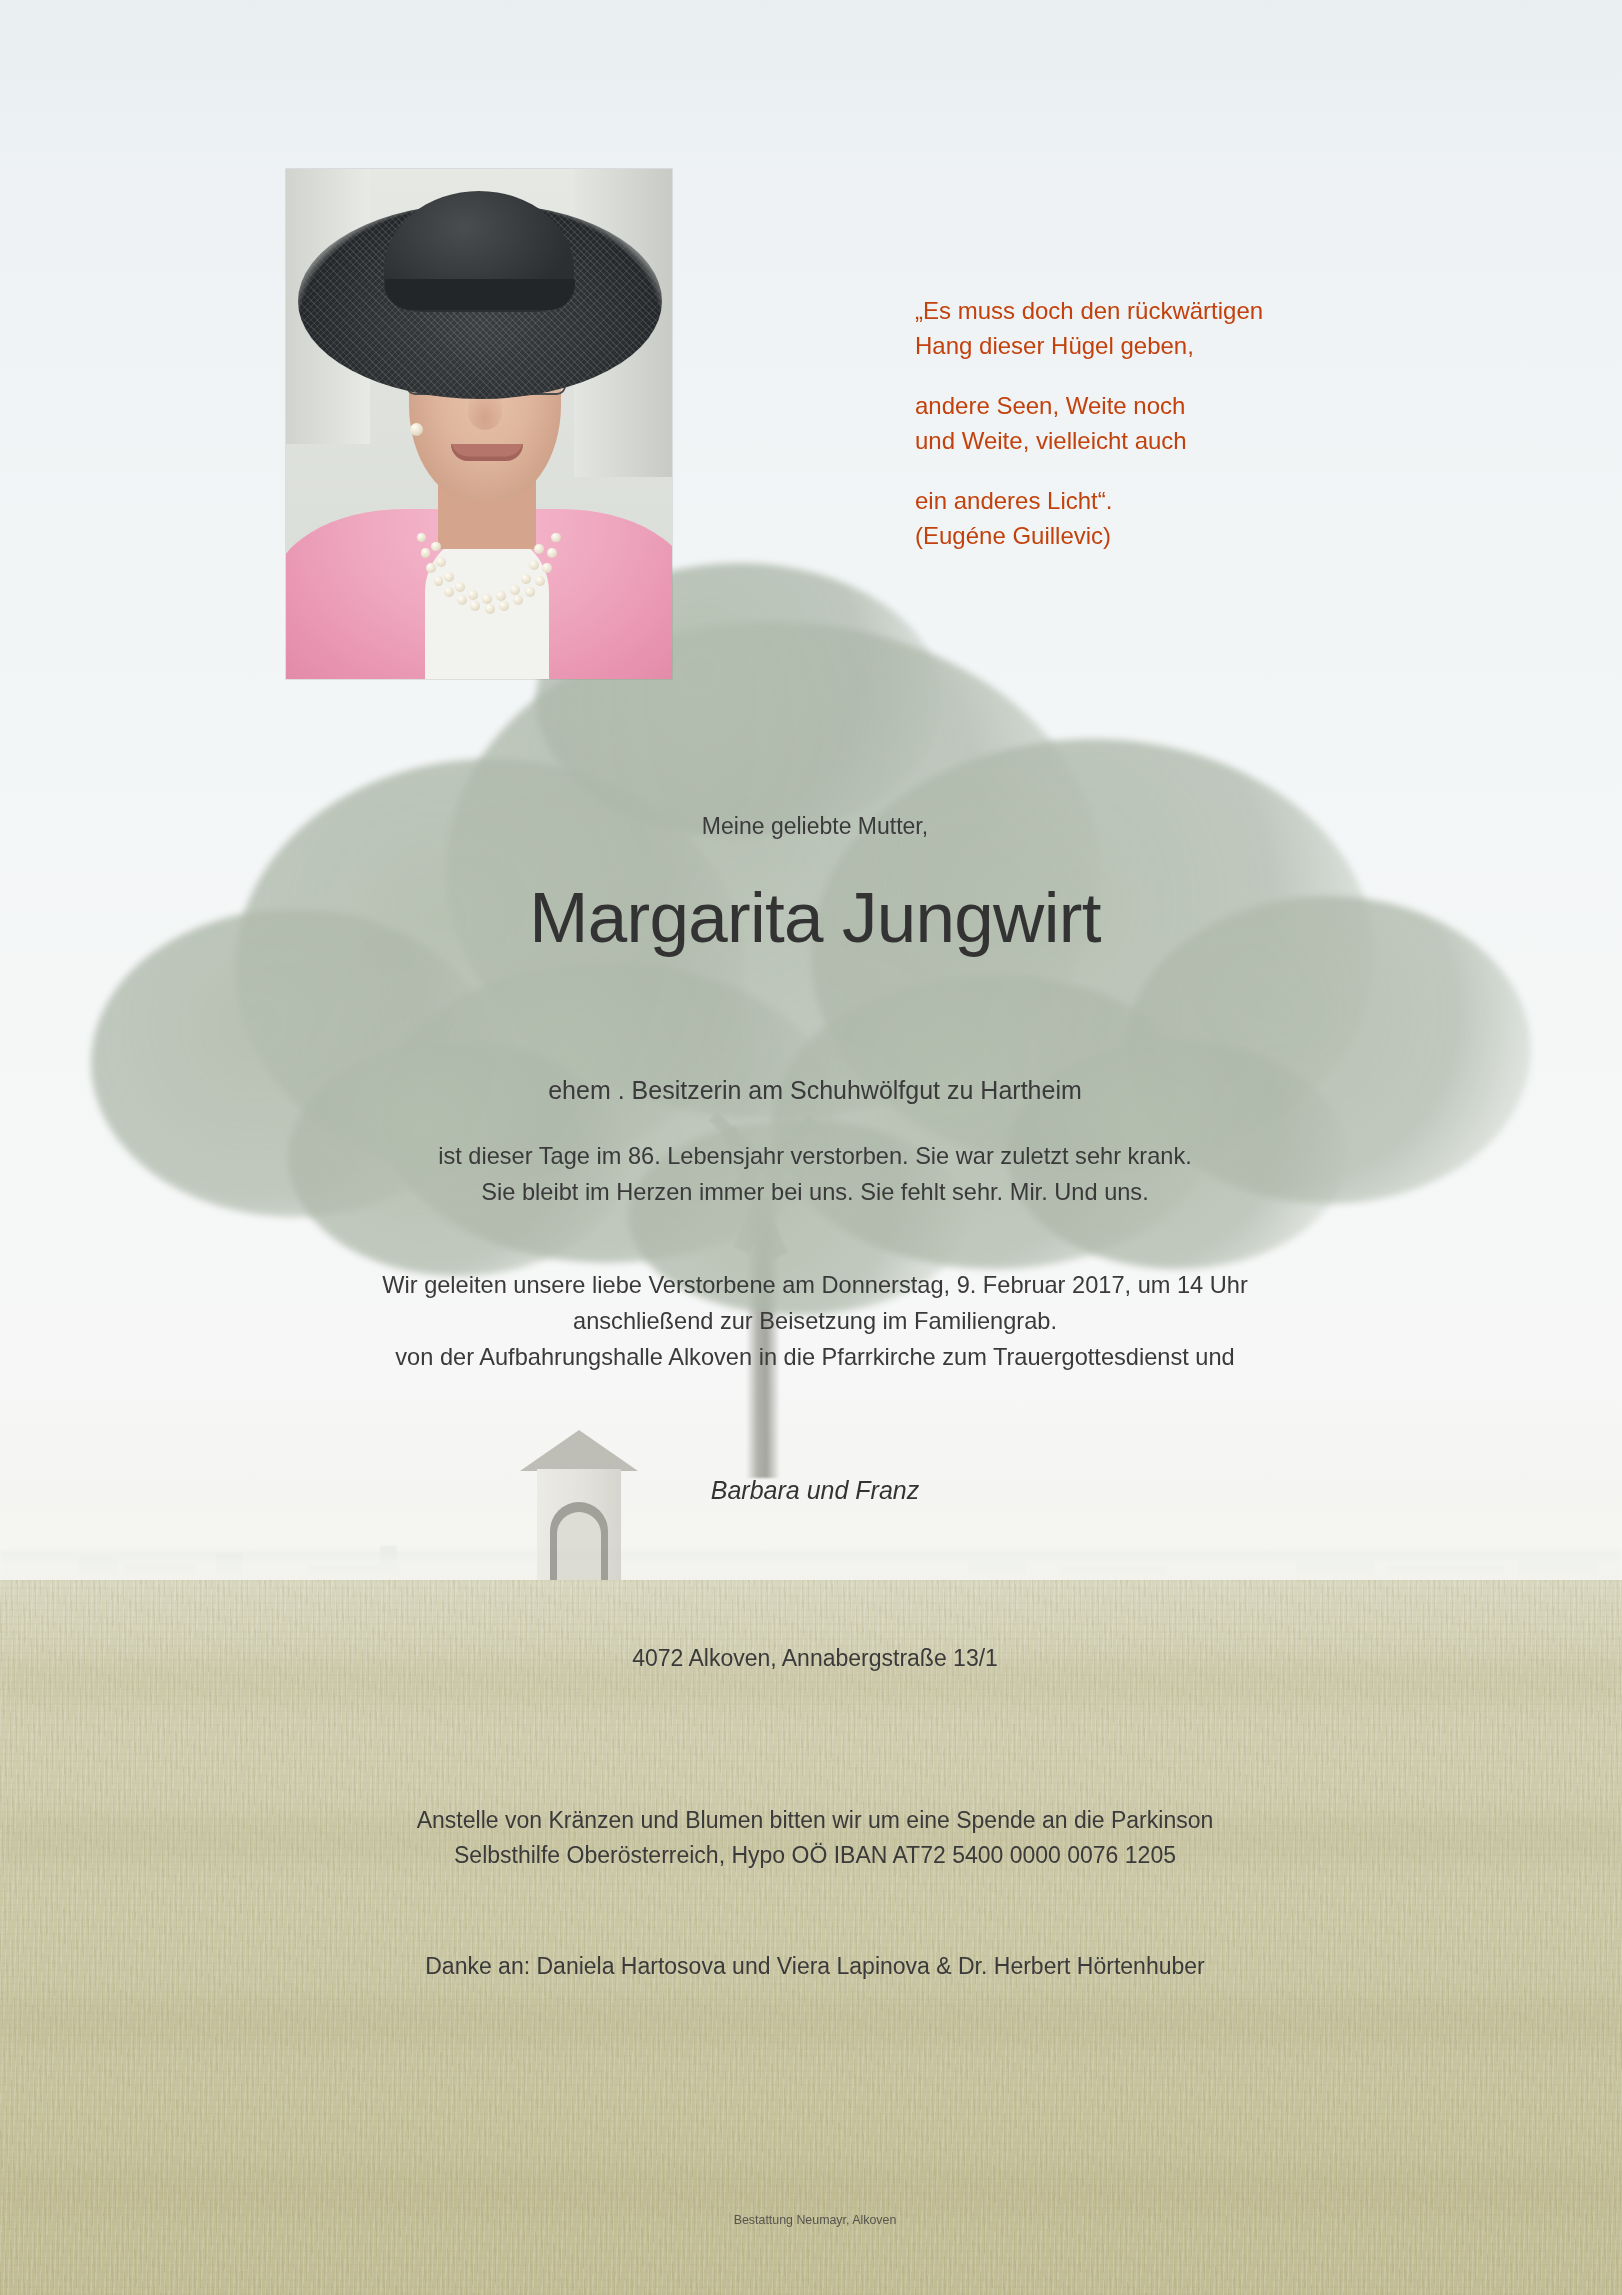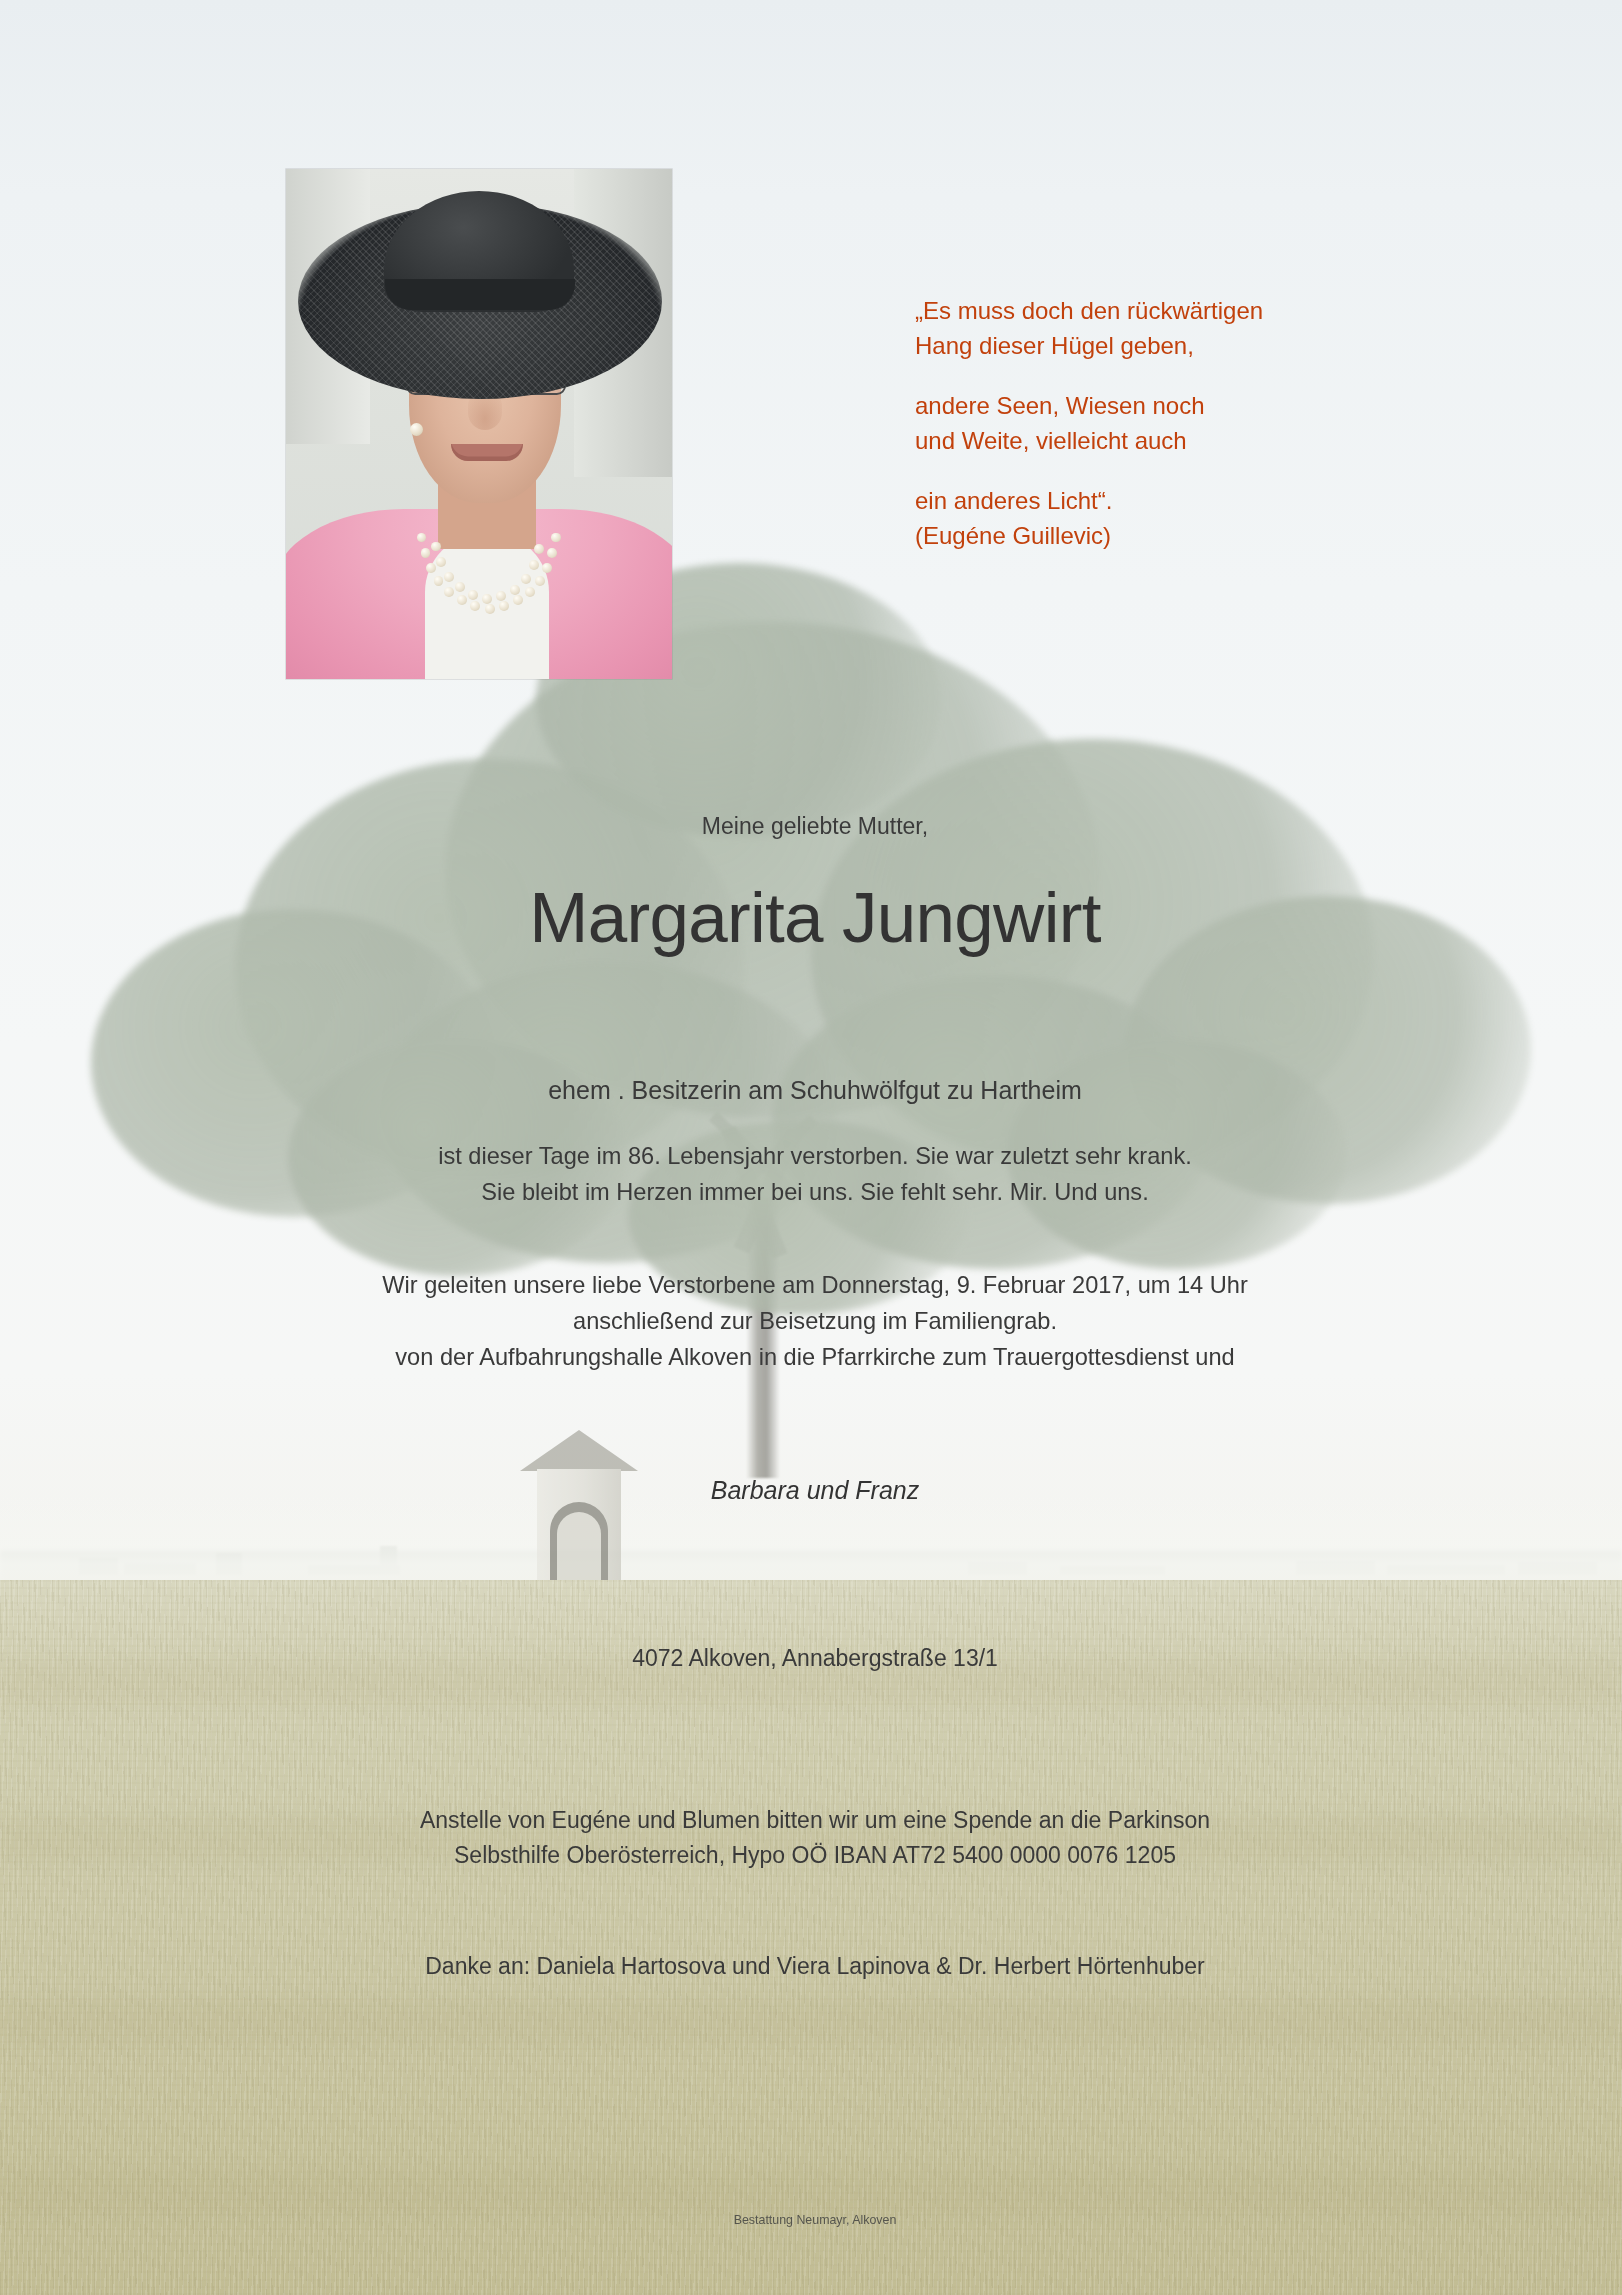--- a/index.html
+++ b/index.html
@@ -529,21 +529,21 @@
         <div class="pearl" style="left:96px;top:63px;"></div>
         <div class="pearl" style="left:107px;top:52px;"></div>
         <div class="pearl" style="left:115px;top:38px;"></div>
         <div class="pearl" style="left:120px;top:22px;"></div>
       </div>
     </div>
 
     <div class="txt quote">
       <p class="tight">„Es muss doch den rückwärtigen</p>
       <p>Hang dieser Hügel geben,</p>
-      <p class="tight">andere Seen, Wiesen noch</p>
+      <p class="tight">andere Seen, Weite noch</p>
       <p>und Weite, vielleicht auch</p>
       <p class="tight">ein anderes Licht“.</p>
       <p>(Eugéne Guillevic)</p>
     </div>
 
     <div class="txt center intro">Meine geliebte Mutter,</div>
 
     <div class="txt center name">Margarita Jungwirt</div>
 
     <div class="txt center subtitle">ehem . Besitzerin am Schuhwölfgut zu Hartheim</div>
@@ -557,21 +557,21 @@
       <div>Wir geleiten unsere liebe Verstorbene am Donnerstag, 9. Februar 2017, um 14 Uhr</div>
       <div>anschließend zur Beisetzung im Familiengrab.</div>
       <div>von der Aufbahrungshalle Alkoven in die Pfarrkirche zum Trauergottesdienst und</div>
     </div>
 
     <div class="txt center survivors">Barbara und Franz</div>
 
     <div class="txt center address">4072 Alkoven, Annabergstraße 13/1</div>
 
     <div class="txt center donation">
-      <div>Anstelle von Eugéne und Blumen bitten wir um eine Spende an die Parkinson</div>
+      <div>Anstelle von Kränzen und Blumen bitten wir um eine Spende an die Parkinson</div>
       <div>Selbsthilfe Oberösterreich, Hypo OÖ IBAN AT72 5400 0000 0076 1205</div>
     </div>
 
     <div class="txt center thanks">Danke an: Daniela Hartosova und Viera Lapinova &amp; Dr. Herbert Hörtenhuber</div>
 
     <div class="txt center footer">Bestattung Neumayr, Alkoven</div>
 
   </div>
 </div>
 

